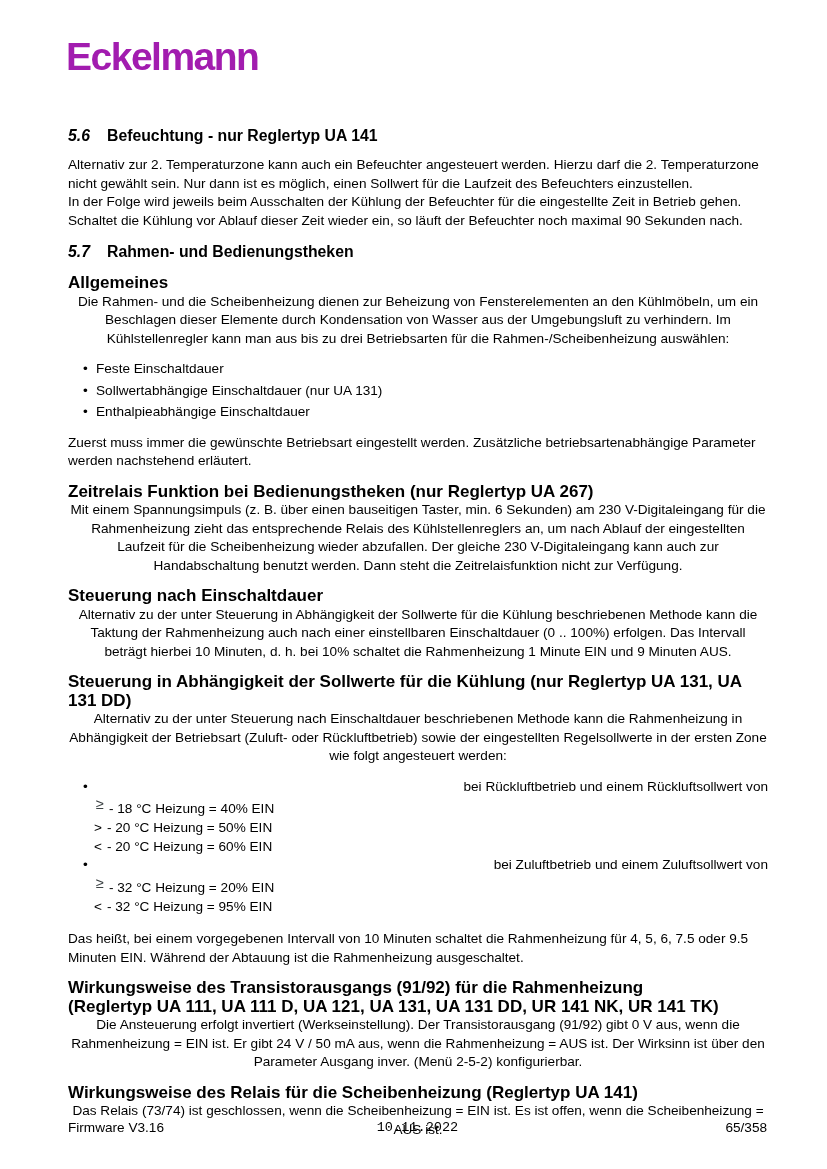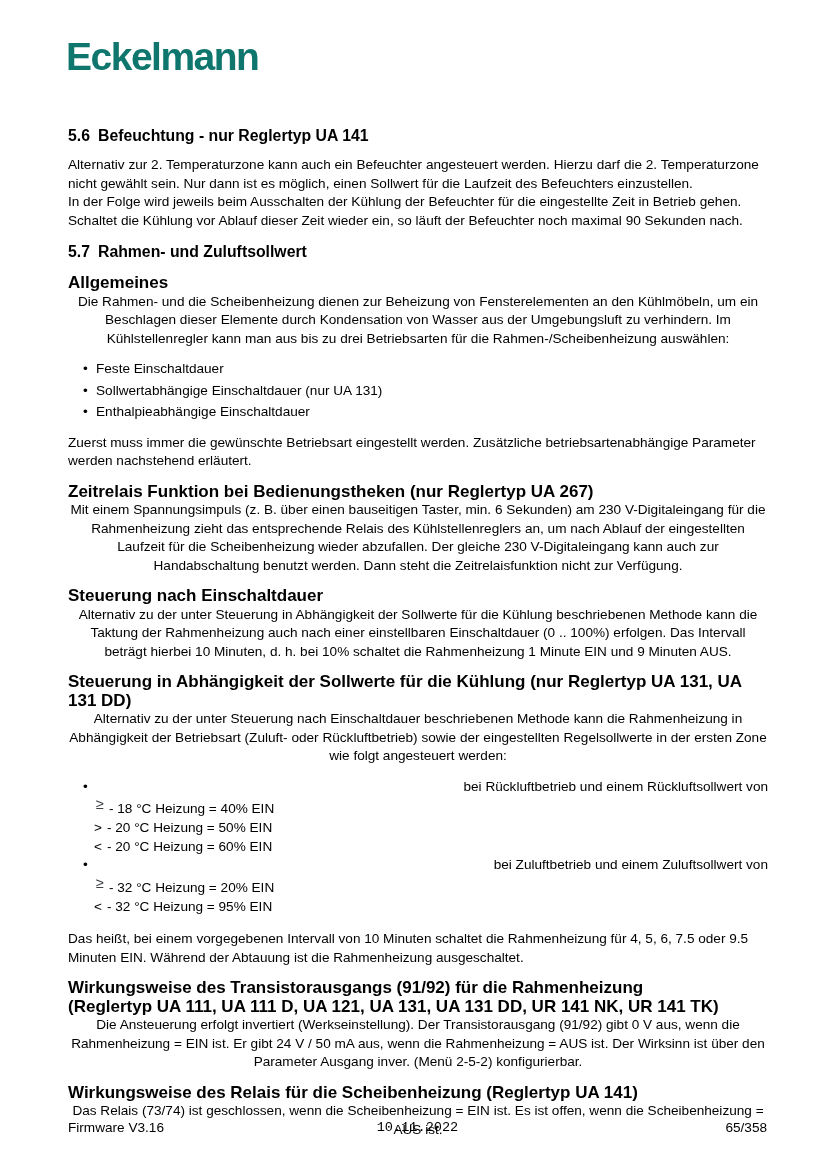--- a/index.html
+++ b/index.html
@@ -12,40 +12,40 @@
     overflow: hidden;
   }
   .page { position: relative; width: 827px; height: 1169px; background: #ffffff; }
 
   .logo {
     position: absolute;
     top: 36px; left: 66px;
     font-size: 39px;
     font-weight: 700;
     letter-spacing: -1.5px;
-    color: #0f766e;
+    color: #a21caf;
     line-height: 1.1;
   }
 
   .content {
     position: absolute;
     top: 126px; left: 68px;
     width: 700px;
     font-size: 13.6px;
     line-height: 18.5px;
   }
 
   h2.sec {
     font-size: 15.8px;
     font-weight: 700;
     margin: 0 0 10px 0;
     line-height: 20px;
     display: flex;
   }
-  h2.sec .secnum { margin-right: 8px; }
+  h2.sec .secnum { margin-right: 17px; font-style: italic; }
   .gap-top-lg { margin-top: 23px; }
 
   p.para { margin: 0 0 12px 0; }
   .block { margin: 12px 0 12px 0; }
   .block h3 {
     font-size: 17px;
     font-weight: 700;
     margin: 0;
     line-height: 18.5px;
   }
@@ -123,21 +123,21 @@
       <span>Befeuchtung - nur Reglertyp UA 141</span>
     </h2>
 
     <p class="para">
       <span>Alternativ zur 2. Temperaturzone kann auch ein Befeuchter angesteuert werden. Hierzu darf die 2. Temperaturzone nicht gewählt sein. Nur dann ist es möglich, einen Sollwert für die Laufzeit des Befeuchters einzustellen.</span><br>
       <span>In der Folge wird jeweils beim Ausschalten der Kühlung der Befeuchter für die eingestellte Zeit in Betrieb gehen. Schaltet die Kühlung vor Ablauf dieser Zeit wieder ein, so läuft der Befeuchter noch maximal 90 Sekunden nach.</span>
     </p>
 
     <h2 class="sec gap-top-lg">
       <span class="secnum">5.7</span>
-      <span>Rahmen- und Zuluftsollwert</span>
+      <span>Rahmen- und Bedienungstheken</span>
     </h2>
 
     <div class="block">
       <h3>Allgemeines</h3>
       <p class="para">Die Rahmen- und die Scheibenheizung dienen zur Beheizung von Fensterelementen an den Kühlmöbeln, um ein Beschlagen dieser Elemente durch Kondensation von Wasser aus der Umgebungsluft zu verhindern. Im Kühlstellenregler kann man aus bis zu drei Betriebsarten für die Rahmen-/Scheibenheizung auswählen:</p>
     </div>
 
     <ul class="bullets">
       <li>Feste Einschaltdauer</li>
       <li>Sollwertabhängige Einschaltdauer (nur UA 131)</li>

